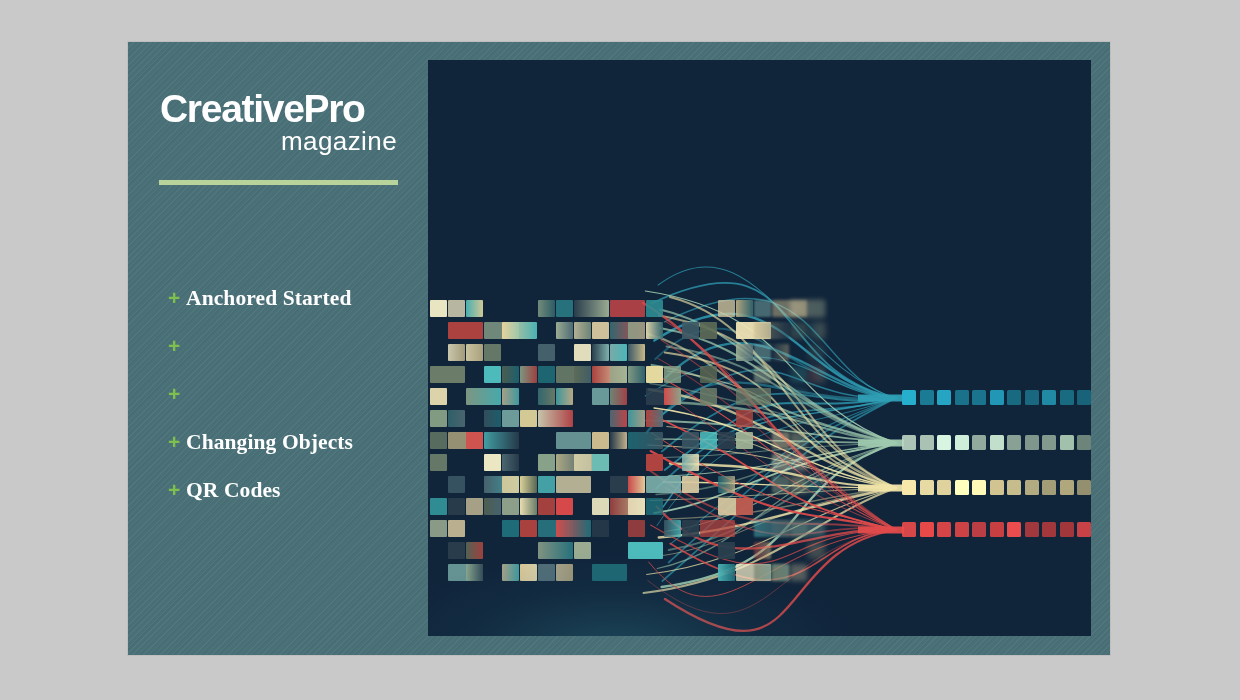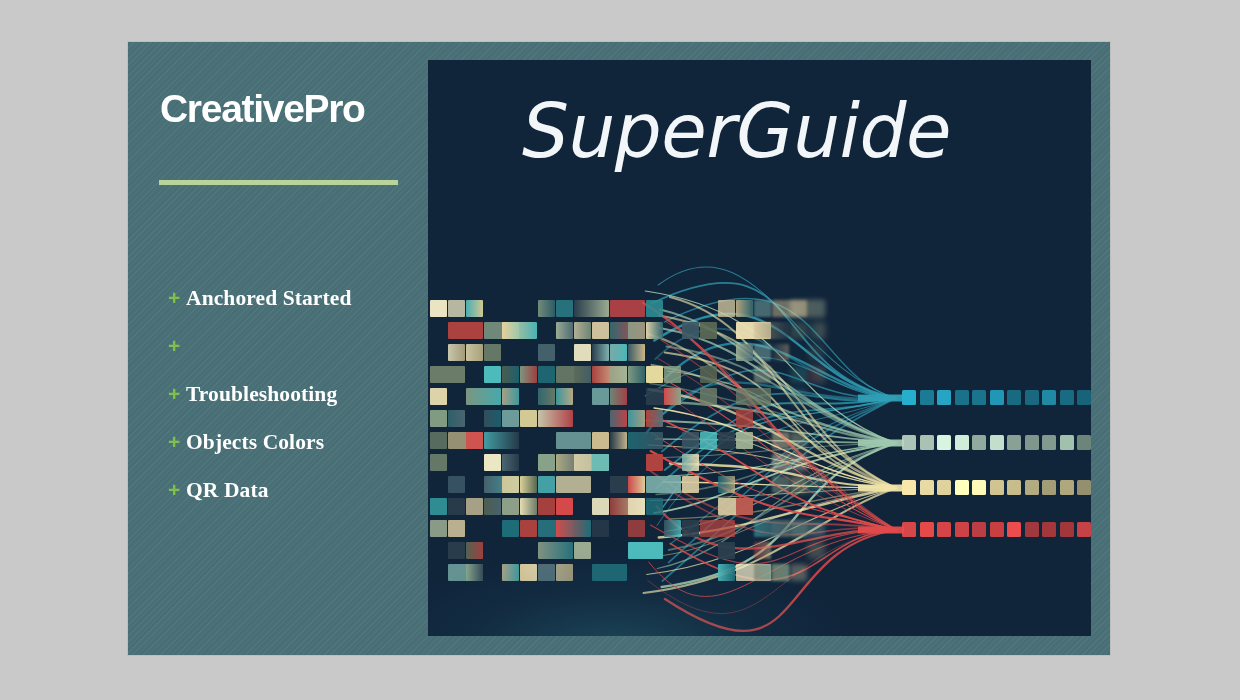--- a/index.html
+++ b/index.html
@@ -198,43 +198,43 @@
 </style>
 </head>
 <body>
 
 <div id="cover-panel">
 
   <div id="brand-column">
 
     <div id="logo-block">
       <span id="logo-primary">CreativePro</span>
+      <span id="logo-secondary">magazine</span>
     </div>
 
     <div id="brand-rule"></div>
 
     <ul id="toc-list">
       <li>
         <span class="toc-plus">+</span>
         <span class="toc-label">Anchored Started</span>
       </li>
       <li>
         <span class="toc-plus">+</span>
       </li>
       <li>
         <span class="toc-plus">+</span>
-        <span class="toc-label">Troubleshooting</span>
       </li>
       <li>
         <span class="toc-plus">+</span>
-        <span class="toc-label">Objects Colors</span>
+        <span class="toc-label">Changing Objects</span>
       </li>
       <li>
         <span class="toc-plus">+</span>
-        <span class="toc-label">QR Data</span>
+        <span class="toc-label">QR Codes</span>
       </li>
     </ul>
 
   </div>
 
   <div id="art-panel">
 
     <div id="flow-art">
       <div id="ribbon-layer"><svg width="663" height="576" viewBox="0 0 663 576">
             <path d="M 230.1 225.0 C 324.7 155.0, 366.6 306.4, 468 338.0" fill="none" stroke="#2f9fb5" stroke-width="1.02" stroke-opacity="0.71" stroke-linecap="round"></path>
@@ -522,18 +522,17 @@
           <div class="outcell" style="left: 596.5px; top: 462px; width: 14px; height: 15px; background: rgb(186, 60, 62); opacity: 0.85;"></div>
           <div class="outcell" style="left: 614px; top: 462px; width: 14px; height: 15px; background: rgb(178, 58, 61); opacity: 0.9;"></div>
           <div class="outcell" style="left: 631.5px; top: 462px; width: 14px; height: 15px; background: rgb(171, 56, 59); opacity: 0.94;"></div>
           <div class="outcell" style="left: 649px; top: 462px; width: 14px; height: 15px; background: rgb(163, 54, 57); opacity: 1; filter: brightness(1.22);"></div>
         </div>
     </div>
 
     <div id="art-glow-bottom"></div>
 
     <div id="cover-title">
-      <span id="title-line2">SuperGuide</span>
     </div>
 
   </div>
 
 </div>
 
 </body></html>

